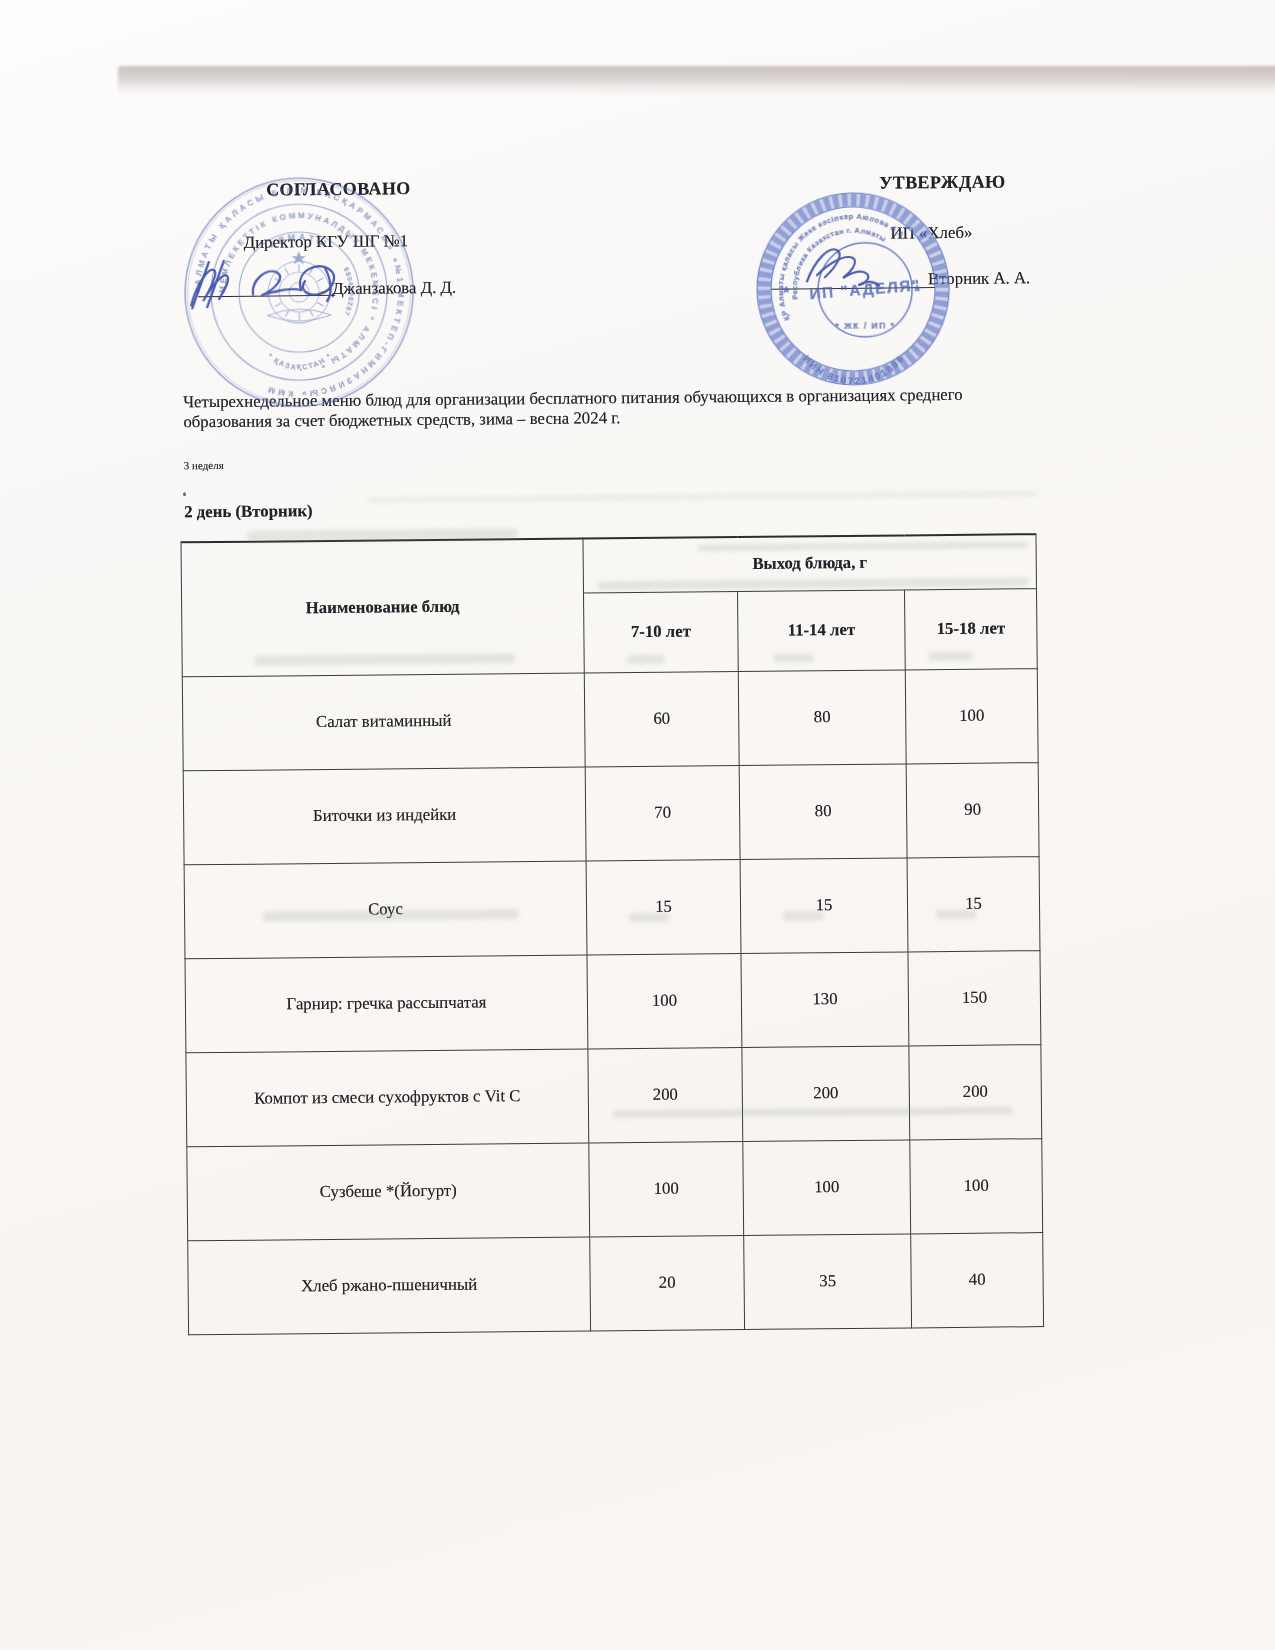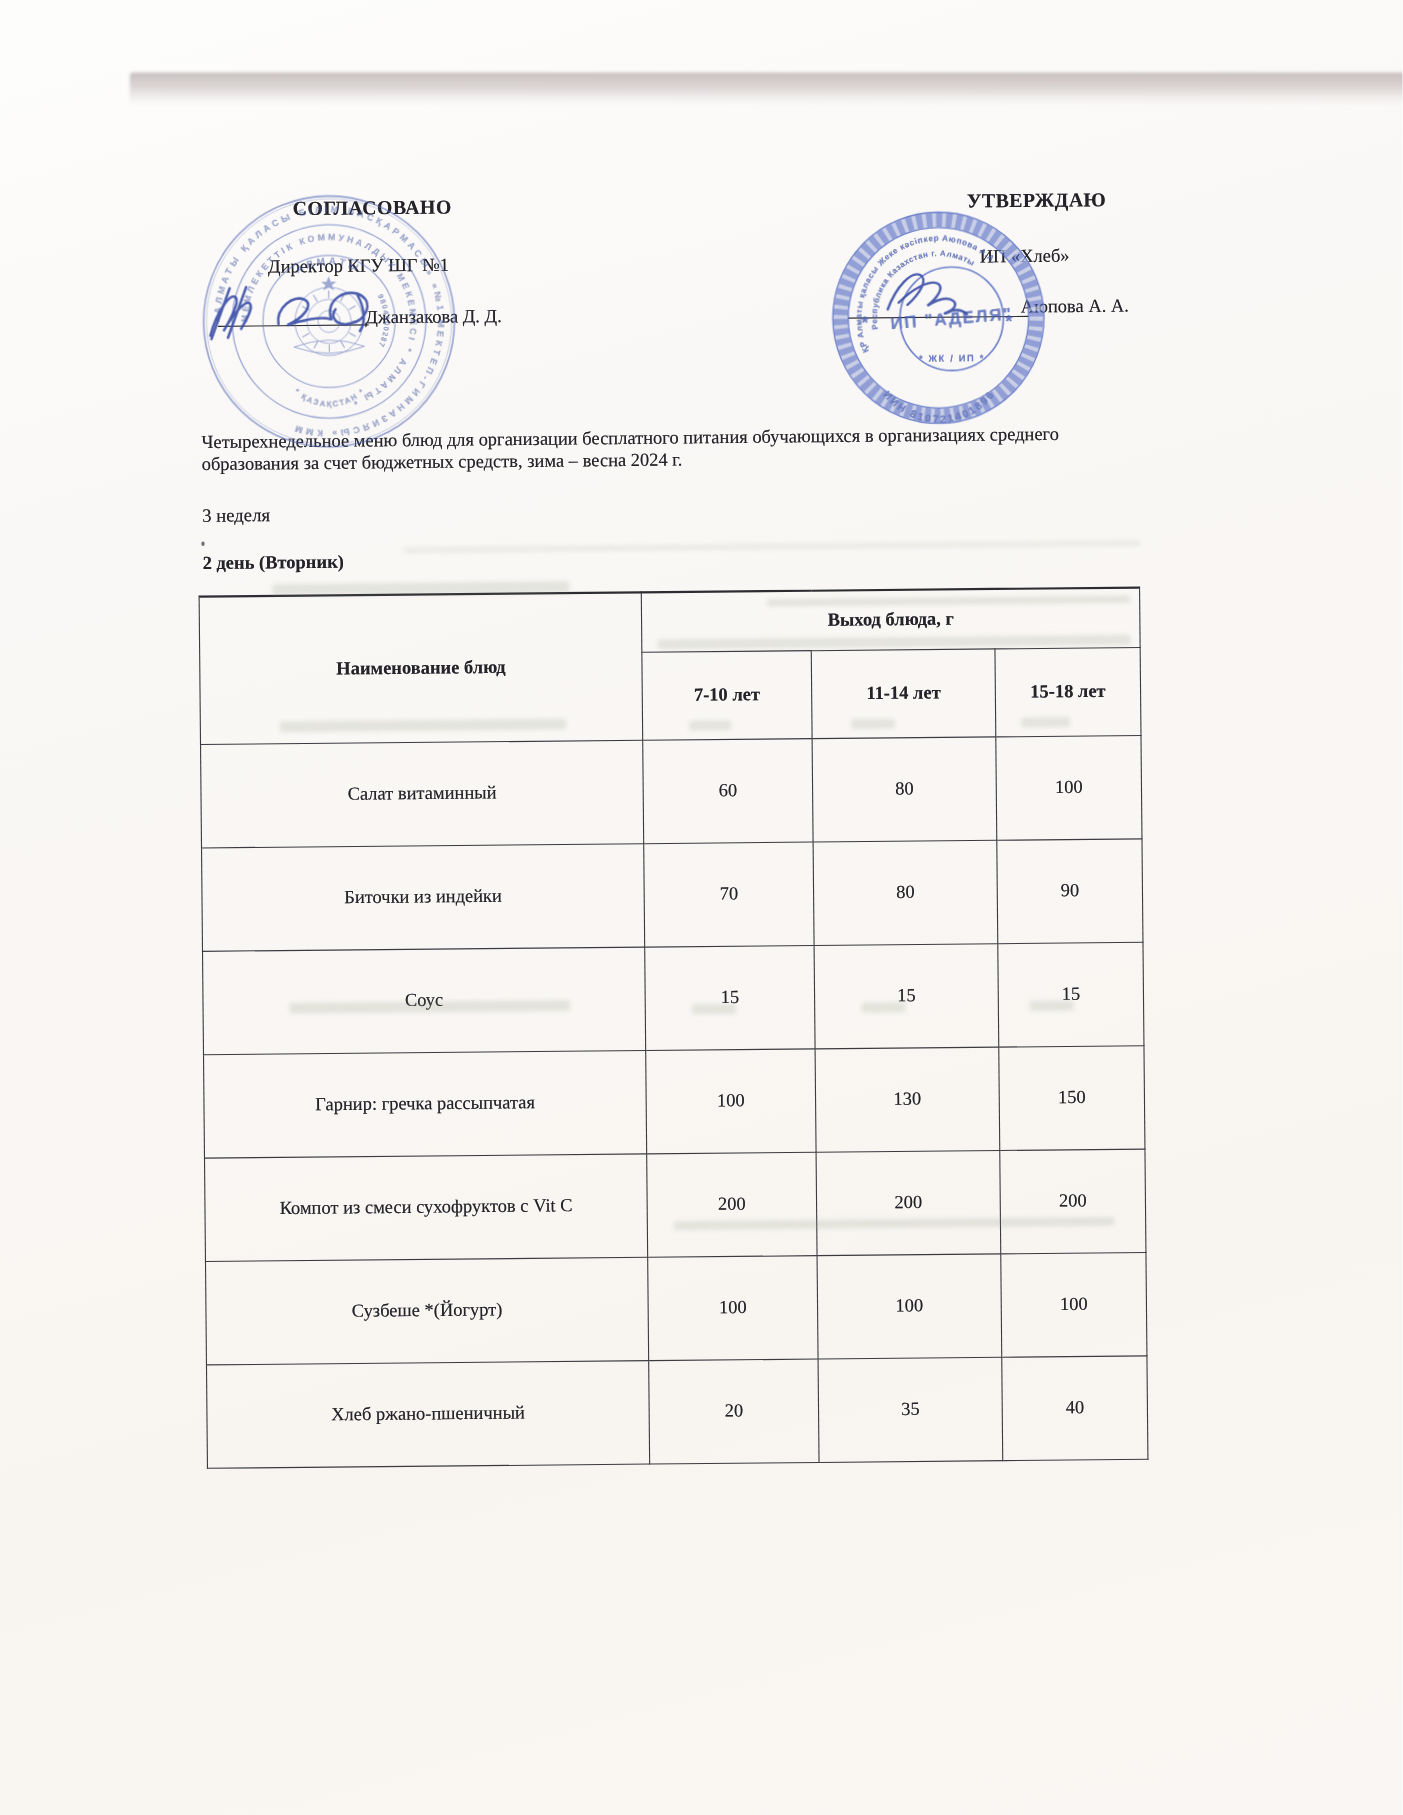--- a/index.html
+++ b/index.html
@@ -15,21 +15,21 @@
     background:linear-gradient(to bottom,rgba(150,136,136,.50) 0%,rgba(168,154,154,.38) 45%,rgba(195,184,184,.18) 75%,rgba(210,200,200,0) 100%);
     filter:blur(1.5px);border-radius:3px;
   }
   .content{position:absolute;inset:0;transform:rotate(-0.55deg);transform-origin:637px 800px;
     text-shadow:0 0 .4px rgba(35,35,41,.55);}
   .abs{position:absolute;}
   .h-title{font-size:18px;font-weight:bold;letter-spacing:.4px;}
   .h-sub{font-size:16.8px;}
   .sig-underline{border-top:1.8px solid #2e2e33;height:0;}
   .intro{font-size:16.8px;line-height:20px;width:900px;}
-  .week{font-size:17px;}
+  .week{font-size:11px;}
   .day{font-size:16.8px;font-weight:bold;}
   .dot-artifact{width:3px;height:4px;background:#4a4a52;border-radius:50%;opacity:.8;}
 
   table.menu{border-collapse:collapse;table-layout:fixed;width:855px;
     position:absolute;left:183px;top:537px;}
   table.menu th,table.menu td{
     border:1.7px solid #3a3a40;text-align:center;vertical-align:middle;
     font-size:16.8px;padding:0 8px;
   }
   table.menu{border-top:2.4px solid #2c2c31;}
@@ -51,21 +51,21 @@
   <div class="content">
 
     <div class="abs h-title" style="left:272px;top:176px;">СОГЛАСОВАНО</div>
     <div class="abs h-sub" style="left:249px;top:229px;">Директор КГУ ШГ №1</div>
     <div class="abs sig-underline" style="left:203px;top:292px;width:137px;"></div>
     <div class="abs h-sub" style="left:337px;top:276px;">Джанзакова Д. Д.</div>
 
     <div class="abs h-title" style="left:885px;top:175px;">УТВЕРЖДАЮ</div>
     <div class="abs h-sub" style="left:896px;top:226px;">ИП «Хлеб»</div>
     <div class="abs sig-underline" style="left:776px;top:290px;width:164px;"></div>
-    <div class="abs h-sub" style="left:933px;top:272px;">Аюпова А. А.</div>
+    <div class="abs h-sub" style="left:933px;top:272px;">Вторник А. А.</div>
 
     <div class="abs intro" style="left:187px;top:388px;">
       <span>Четырехнедельное меню блюд для организации бесплатного питания обучающихся в организациях среднего</span><br>
       <span>образования за счет бюджетных средств, зима – весна 2024 г.</span>
     </div>
 
     <div class="abs week" style="left:187px;top:455px;">3 неделя</div>
     <div class="abs dot-artifact" style="left:186px;top:488px;"></div>
     <div class="abs day" style="left:187px;top:498px;">2 день (Вторник)</div>
 

